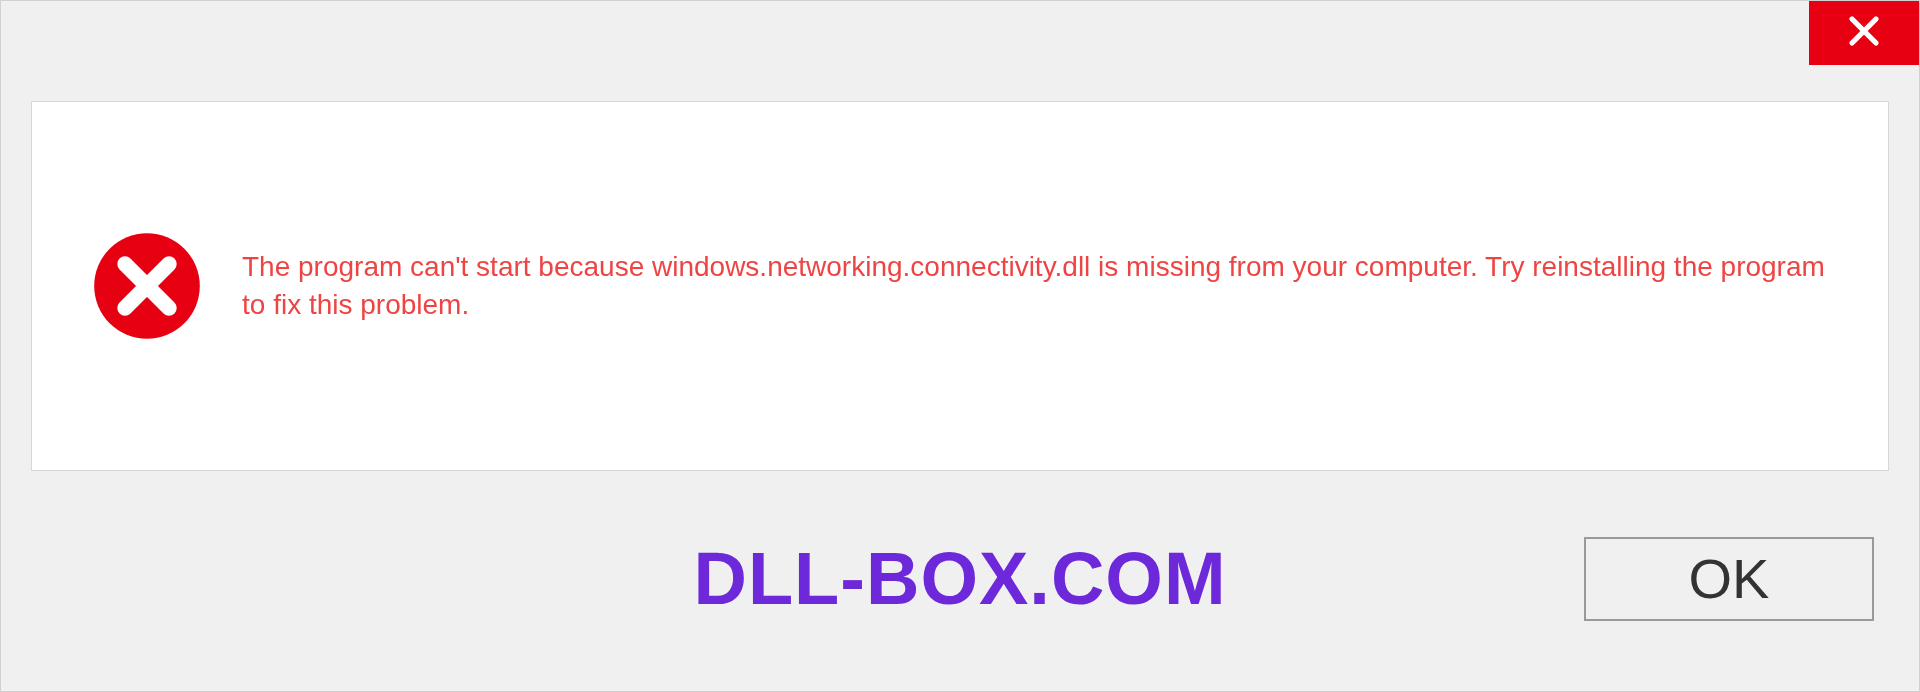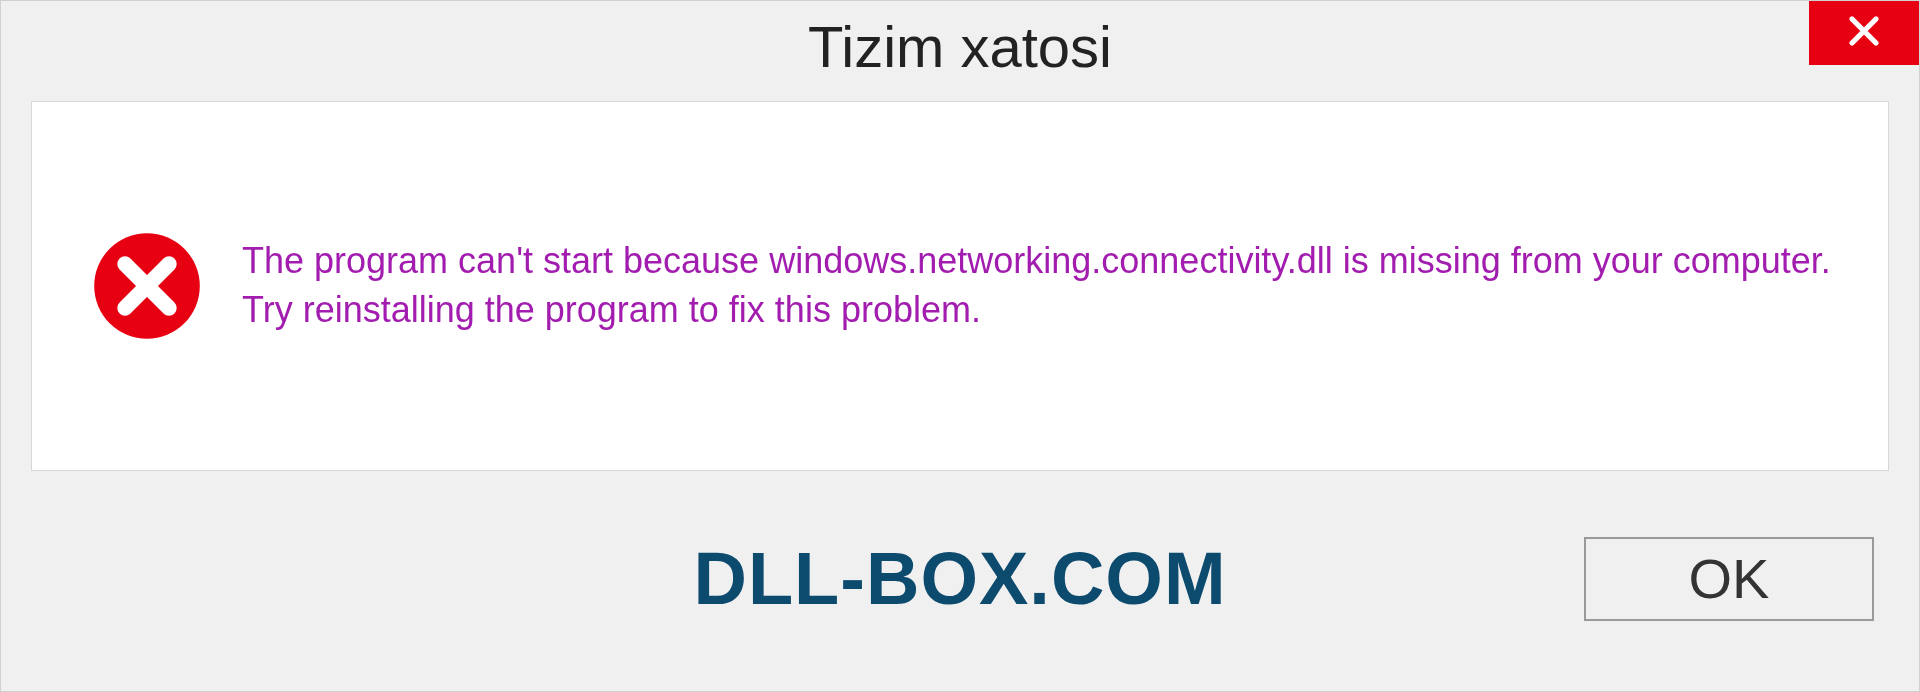--- a/index.html
+++ b/index.html
@@ -62,40 +62,40 @@
       align-items: center;
       padding: 0 50px 0 60px;
     }
     .error-icon {
       flex-shrink: 0;
       width: 110px;
       height: 110px;
       margin-right: 40px;
     }
     .message-text {
-      font-size: 36px;
-      color: #a21caf;
+      font-size: 28px;
+      color: #ef4444;
       line-height: 1.35;
       font-weight: 400;
     }
     .footer {
       display: flex;
       align-items: center;
       justify-content: flex-end;
       padding: 35px 45px 0 0;
       position: relative;
       height: 180px;
     }
     .watermark {
       position: absolute;
       left: 50%;
       transform: translateX(-50%);
       font-size: 74px;
       font-weight: 900;
-      color: #0c4a6e;
+      color: #6d28d9;
       letter-spacing: 1px;
       font-family: Arial, sans-serif;
     }
     .ok-btn {
       width: 290px;
       height: 84px;
       background: #f0f0f0;
       border: 2px solid #999;
       font-size: 56px;
       color: #333;
@@ -104,21 +104,20 @@
       justify-content: center;
       cursor: pointer;
       font-family: 'Segoe UI', Arial, sans-serif;
     }
   </style>
 </head>
 <body>
 
 <div class="dialog">
   <div class="titlebar">
-    <div class="title-text">Tizim xatosi</div>
     <div class="close-btn">
       <span>
         <svg viewBox="0 0 24 24" fill="none" stroke="#ffffff" stroke-width="3.5" stroke-linecap="round">
           <line x1="4" y1="4" x2="20" y2="20"></line>
           <line x1="20" y1="4" x2="4" y2="20"></line>
         </svg>
       </span>
     </div>
   </div>
 

